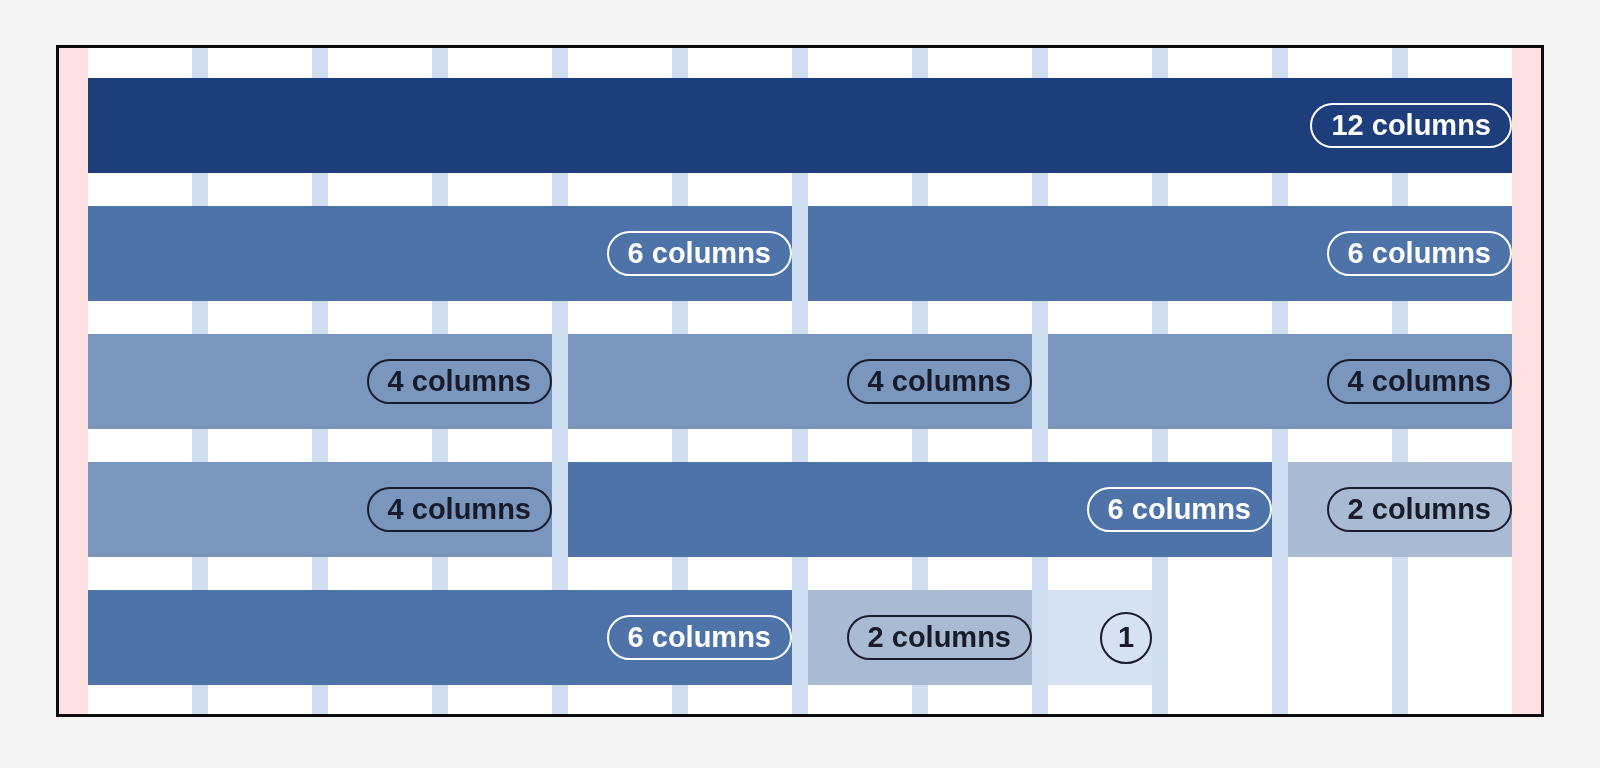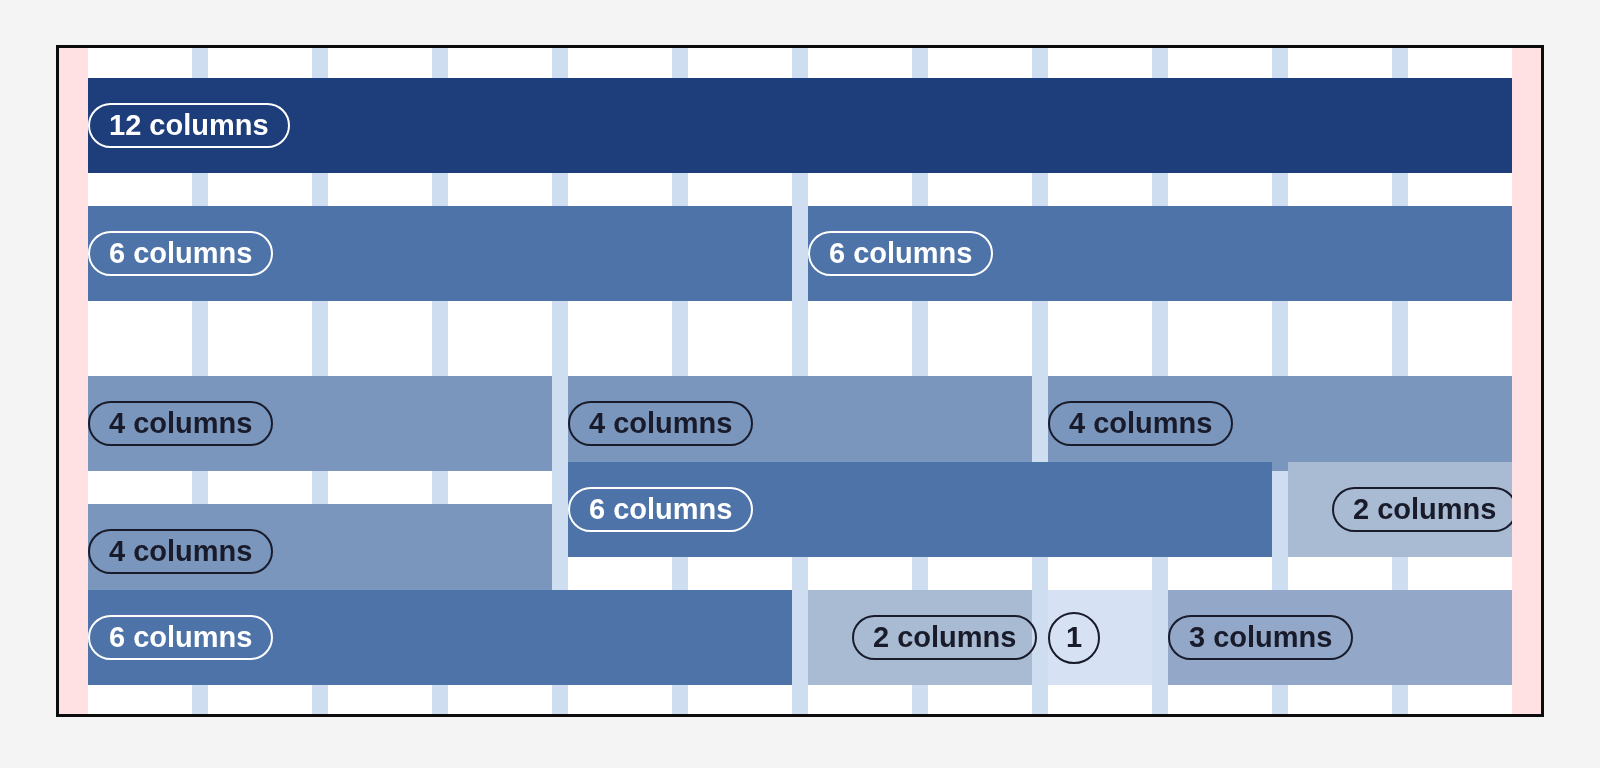--- a/index.html
+++ b/index.html
@@ -56,21 +56,21 @@
   .grid-row {
     display: grid;
     grid-template-columns: repeat(12, 1fr);
     column-gap: 16px;
     height: 95px;
     flex: 0 0 95px;
   }
   .block {
     display: flex;
     align-items: center;
-    justify-content: flex-start;
+    justify-content: flex-end;
     height: 100%;
   }
   .pill {
     display: inline-flex;
     align-items: center;
     justify-content: center;
     border-radius: 999px;
     padding: 5px 19px;
     font-size: 29px;
     font-weight: 700;
@@ -80,21 +80,21 @@
   .pill.circle {
     width: 52px;
     height: 52px;
     padding: 0;
     box-sizing: border-box;
     border-radius: 50%;
   }
   
   .v-navy    { background: var(--navy, #1e3d7b); }
   .v-medium  { background: var(--medium_blue, #4e73a9); }
-  .v-light   { background: var(--light_blue, #7b96bd); margin-top: 42px; }
+  .v-light   { background: var(--light_blue, #7b96bd); }
   .v-lighter { background: var(--lighter_blue, #a9bbd3); padding-left: 44px; }
   .v-pale    { background: var(--pale_blue, #93a8c8); }
   .v-palest  { background: var(--palest_blue, #d6e2f3); }
 
   .v-navy .pill, .v-medium .pill {
     color: var(--label_light, #ffffff);
     border: 2.5px solid var(--label_light, #ffffff);
   }
   .v-light .pill, .v-lighter .pill, .v-pale .pill, .v-palest .pill {
     color: var(--label_dark, #191b2b);
@@ -148,21 +148,18 @@
           <div class="grid-row">
             <div class="block v-medium" style="grid-column: span 6;">
               <span class="pill">6 columns</span>
             </div>
             <div class="block v-lighter" style="grid-column: span 2;">
               <span class="pill">2 columns</span>
             </div>
             <div class="block v-palest" style="grid-column: span 1;">
               <span class="pill circle">1</span>
             </div>
-            <div class="block v-pale" style="grid-column: span 3;">
-              <span class="pill">3 columns</span>
-            </div>
           </div>
         </div>
     </div>
     <div class="side-margin"></div>
   </div>
 </div>
 
 </body></html>

